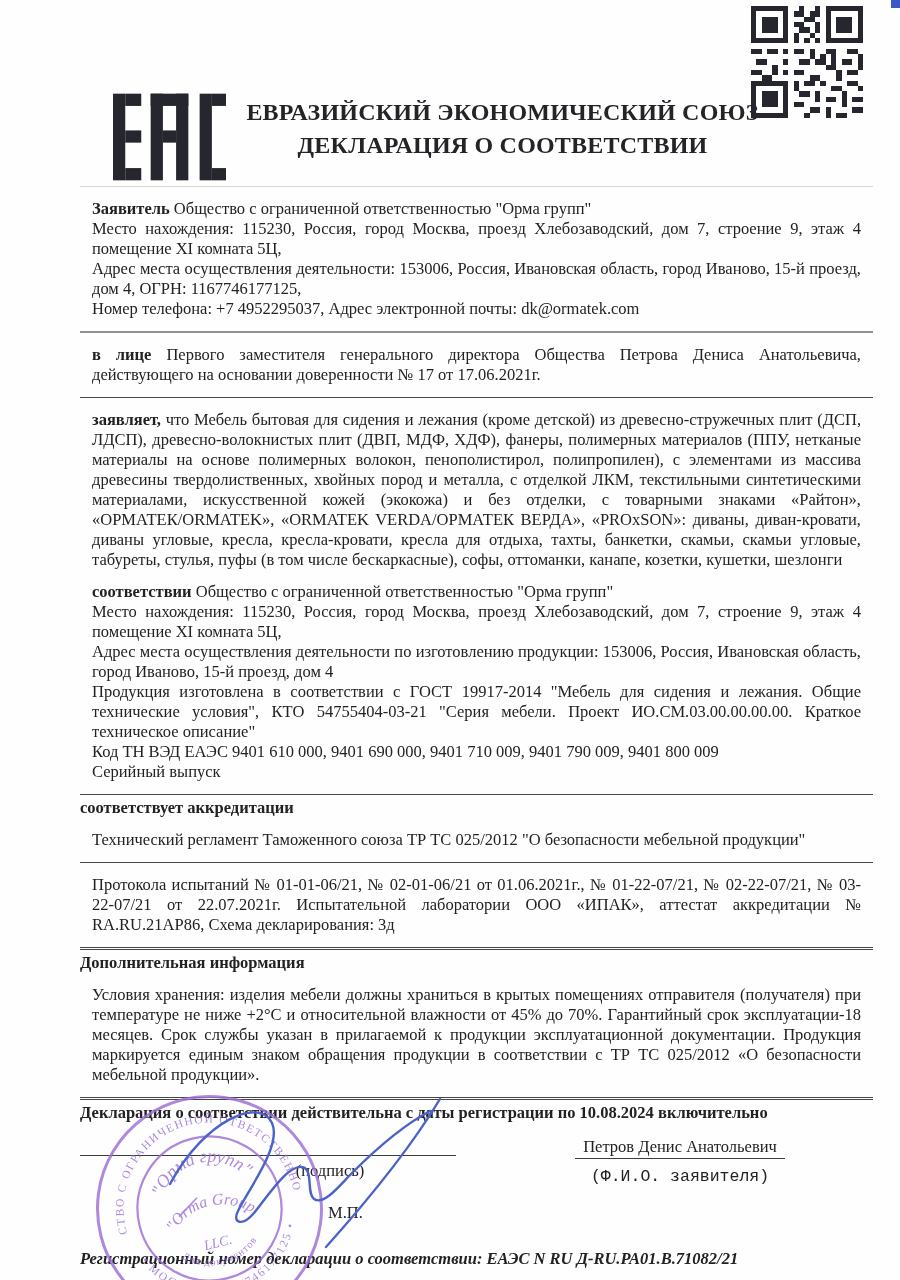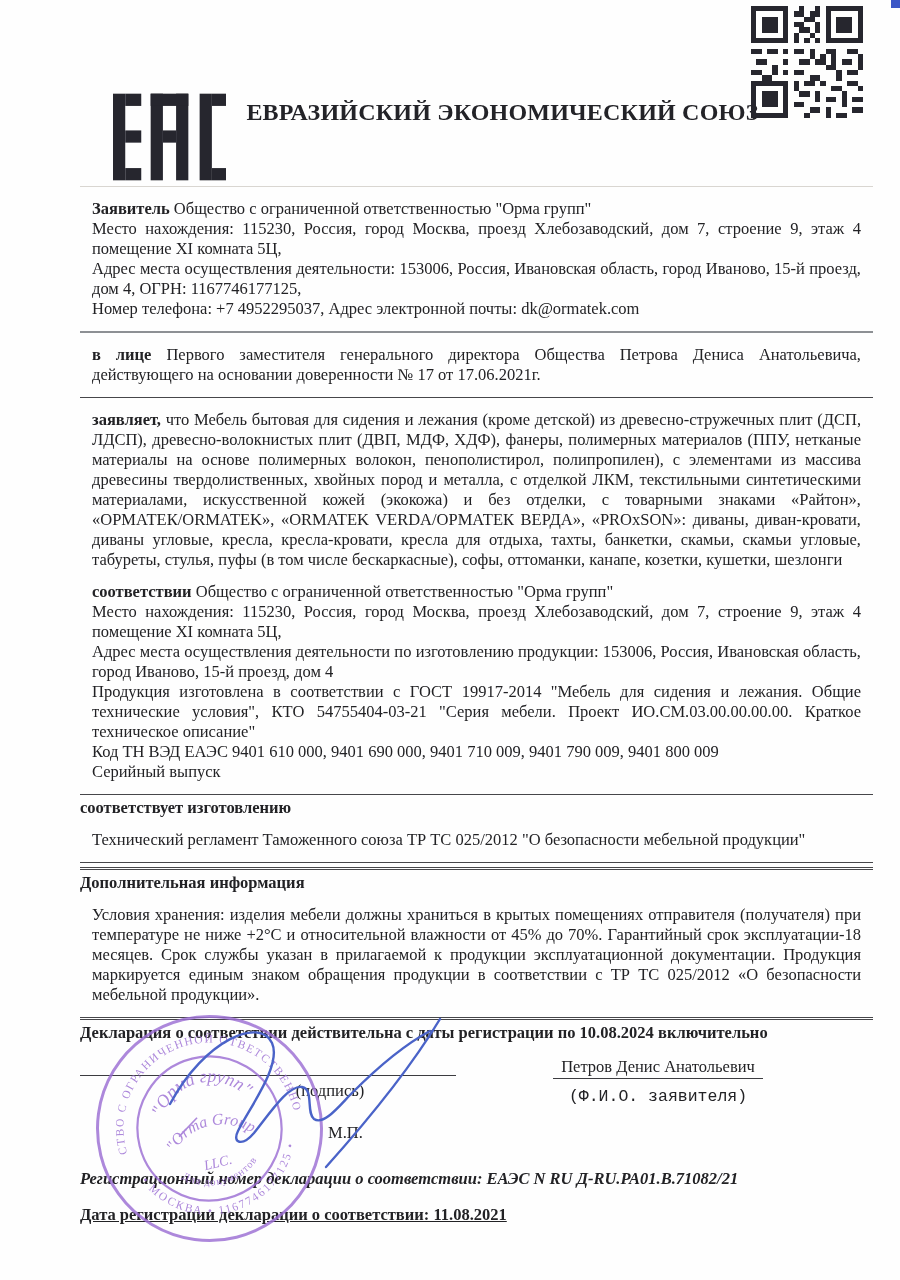--- a/index.html
+++ b/index.html
@@ -30,21 +30,21 @@
   .prelines{white-space:pre-line;}
   b{font-weight:700;}
   .rule{height:0;border-top:1.8px solid #46464a;margin:3px 0;}
   .rule.gray{border-top:2px solid #8d9094;}
   .rule.dbl{height:0;border-top:3px double #46464a;margin:4px 0 3px 0;}
   .heading{font-weight:700;margin:0;}
   .validity{font-weight:700;margin:2px 0 0 0;}
   .sigzone{position:relative;height:120px;margin-top:2px;}
   .sig-line{position:absolute;left:0;top:30px;width:376px;border-top:1.6px solid #3c3c40;}
   .sig-caption{position:absolute;left:170px;top:36px;width:160px;text-align:center;}
-  .fio-wrap{position:absolute;left:428px;top:12px;width:300px;text-align:center;}
+  .fio-wrap{position:absolute;left:450px;top:12px;width:300px;text-align:center;}
   .fio-name{display:inline-block;border-bottom:1.2px solid #3c3c40;padding:0 8px 1px 8px;}
   .fio-caption{margin-top:8px;font-family:Liberation Mono, monospace;}
   .mp-note{position:absolute;left:248px;top:78px;}
   .stamp{position:absolute;left:12px;top:-34px;width:235px;height:235px;opacity:.82;pointer-events:none;}
   .autograph{position:absolute;left:30px;top:-36px;width:420px;height:170px;pointer-events:none;}
   .regline{font-weight:700;margin:4px 0 12px 0;font-style:italic;}
   .dateline{font-weight:700;margin:16px 0 0 0;text-decoration:underline;}
   svg{display:block;}
   .stamp text{font-family:"Liberation Serif","DejaVu Serif",serif;}
 </style>
@@ -66,20 +66,21 @@
         <rect x="67" y="0" width="13" height="92"></rect>
         <rect x="40" y="0" width="40" height="13"></rect>
         <rect x="53" y="39" width="14" height="13"></rect>
         <rect x="92" y="0" width="13" height="92"></rect>
         <rect x="105" y="0" width="15" height="13"></rect>
         <rect x="105" y="79" width="15" height="13"></rect>
       </g>
     </svg>
     <div class="doc-title">
       <div>ЕВРАЗИЙСКИЙ ЭКОНОМИЧЕСКИЙ СОЮЗ</div>
+      <div>ДЕКЛАРАЦИЯ О СООТВЕТСТВИИ</div>
     </div>
     <svg class="qr" viewBox="0 0 21 21" shape-rendering="crispEdges">
       <path fill="#26262e" d="M0 0h7v1h-7zM0 6h7v1h-7zM0 1h1v5h-1zM6 1h1v5h-1zM2 2h3v3h-3z
         M14 0h7v1h-7zM14 6h7v1h-7zM14 1h1v5h-1zM20 1h1v5h-1zM16 2h3v3h-3z
         M0 14h7v1h-7zM0 20h7v1h-7zM0 15h1v5h-1zM6 15h1v5h-1zM2 16h3v3h-3z
         M8 6h1v1h-1zM10 6h1v1h-1zM12 6h1v1h-1zM6 8h1v1h-1zM6 10h1v1h-1zM6 12h1v1h-1z
         M9 0h1v2h-1zM12 0h1v1h-1zM8 1h1v1h-1zM11 1h2v1h-2zM10 2h2v1h-2zM8 3h2v1h-2zM12 3h1v2h-1zM9 4h2v1h-2zM8 5h1v1h-1zM11 5h1v1h-1z
         M14 8h2v1h-2zM18 8h2v1h-2zM15 9h1v2h-1zM17 10h2v1h-2zM20 9h1v3h-1zM14 11h2v1h-2zM18 12h2v1h-2zM16 12h1v2h-1z
         M0 8h2v1h-2zM3 8h2v1h-2zM1 10h2v1h-2zM4 11h1v2h-1zM0 12h2v1h-2zM2 13h2v1h-2z
         M8 8h2v1h-2zM11 8h1v2h-1zM9 10h2v1h-2zM12 10h2v1h-2zM8 12h2v1h-2zM11 13h2v1h-2zM13 9h1v1h-1z
@@ -104,25 +105,26 @@
 
     <p class="para"><b>соответствии</b> <span class="prelines">Общество с ограниченной ответственностью "Орма групп"
 Место нахождения: 115230, Россия, город Москва, проезд Хлебозаводский, дом 7, строение 9, этаж 4 помещение XI комната 5Ц,
 Адрес места осуществления деятельности по изготовлению продукции: 153006, Россия, Ивановская область, город Иваново, 15-й проезд, дом 4
 Продукция изготовлена в соответствии с ГОСТ 19917-2014 "Мебель для сидения и лежания. Общие технические условия", КТО 54755404-03-21 "Серия мебели. Проект ИО.СМ.03.00.00.00.00. Краткое техническое описание"
 Код ТН ВЭД ЕАЭС  9401 610 000, 9401 690 000, 9401 710 009, 9401 790 009, 9401 800 009
 Серийный выпуск</span></p>
 
     <div class="rule"></div>
 
-    <p class="heading">соответствует изготовлению</p>
+    <p class="heading">соответствует аккредитации</p>
     <p class="para">Технический регламент Таможенного союза ТР ТС 025/2012 "О безопасности мебельной продукции"</p>
 
     <div class="rule"></div>
 
+    <p class="para">Протокола испытаний № 01-01-06/21, № 02-01-06/21 от 01.06.2021г., № 01-22-07/21, № 02-22-07/21, № 03-22-07/21 от 22.07.2021г. Испытательной лаборатории ООО «ИПАК», аттестат аккредитации № RA.RU.21АР86, Схема декларирования: 3д</p>
 
     <div class="rule dbl"></div>
 
     <p class="heading">Дополнительная информация</p>
     <p class="para">Условия хранения: изделия мебели должны храниться в крытых помещениях отправителя (получателя) при температуре не ниже +2°С и относительной влажности от 45% до 70%. Гарантийный срок эксплуатации-18 месяцев. Срок службы указан в прилагаемой к продукции эксплуатационной документации. Продукция маркируется единым знаком обращения продукции в соответствии с ТР ТС 025/2012 «О безопасности мебельной продукции».</p>
 
     <div class="rule dbl"></div>
 
     <p class="validity prelines">Декларация о соответствии действительна с даты регистрации по  10.08.2024 включительно</p>
 

